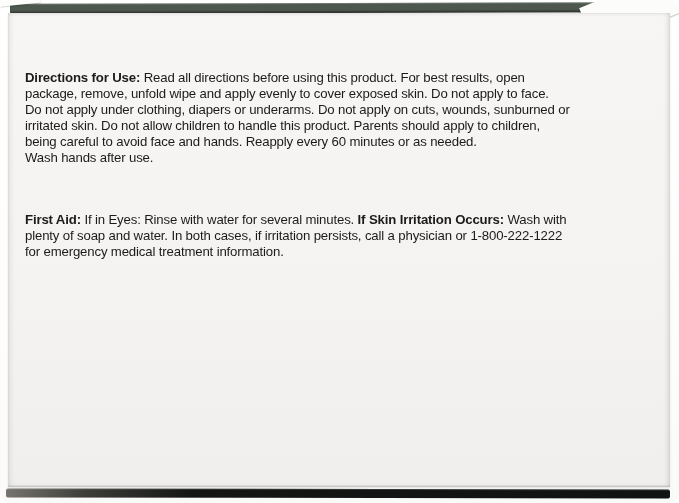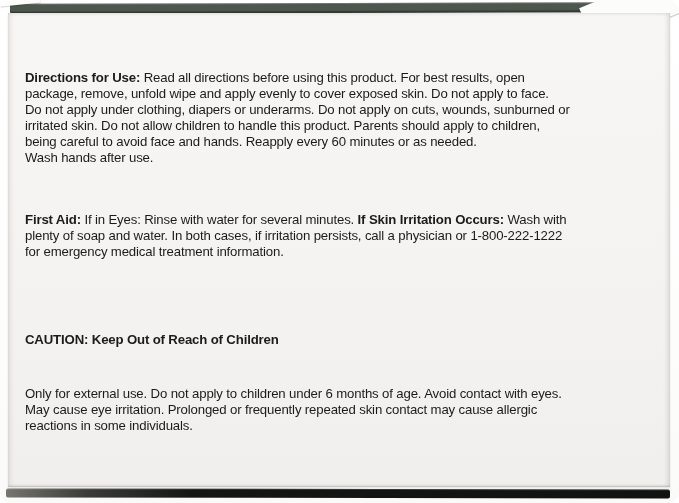--- a/index.html
+++ b/index.html
@@ -79,21 +79,21 @@
   }
   .label-text {
     color: #1b1b1b;
     font-size: 13.2px;
     line-height: 16px;
     letter-spacing: -0.15px;
     white-space: pre-line;
   }
   .para { margin: 0; }
   .m-directions { margin-bottom: 14px; }
-  .m-firstaid   { margin-bottom: 24px; }
+  .m-firstaid   { margin-bottom: 8px; }
   .m-caution    { margin-bottom: 6px; }
   .m-external   { margin-bottom: 12px; }
   b { font-weight: bold; }
 </style>
 </head>
 <body>
 
 <div class="photo">
 
   <div class="top-edge"></div>
@@ -108,25 +108,21 @@
 Do not apply under clothing, diapers or underarms. Do not apply on cuts, wounds, sunburned or
 irritated skin. Do not allow children to handle this product. Parents should apply to children,
 being careful to avoid face and hands. Reapply every 60 minutes or as needed.
 Wash hands after use.</span></p>
 
       <p class="para m-firstaid"><b>First Aid:</b><span> If in Eyes: Rinse with water for several minutes. </span><b>If Skin Irritation Occurs:</b><span> Wash with
 plenty of soap and water. In both cases, if irritation persists, call a physician or 1-800-222-1222
 for emergency medical treatment information.</span></p>
 
 
-      <p class="para m-caution"><b>CAUTION: Keep Out of Reach of Children</b></p>
 
-      <p class="para m-external">Only for external use. Do not apply to children under 6 months of age. Avoid contact with eyes.
-May cause eye irritation. Prolonged or frequently repeated skin contact may cause allergic
-reactions in some individuals.</p>
 
       
 
       
 
       
 
       
 
     </div>

